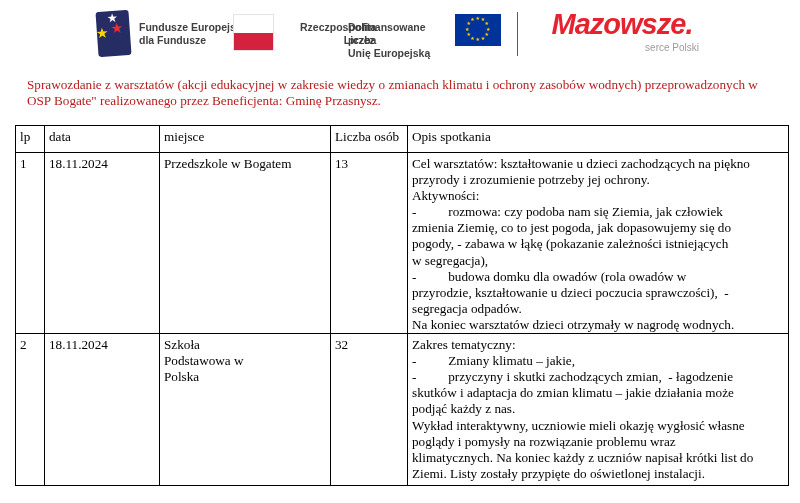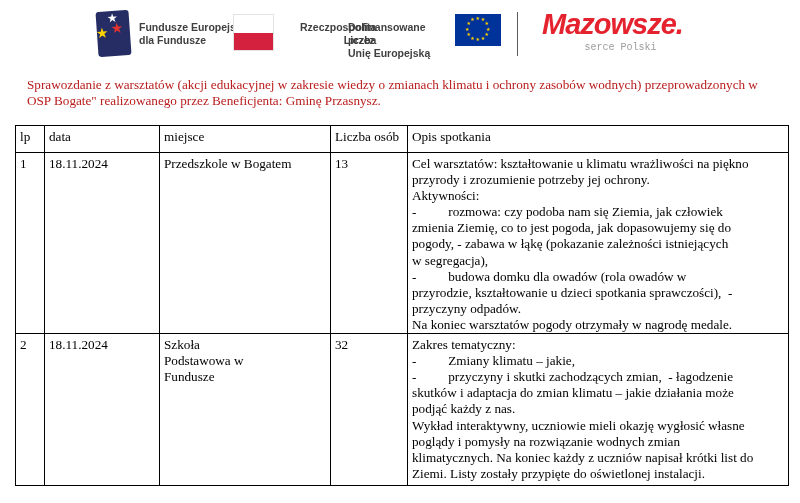--- a/index.html
+++ b/index.html
@@ -28,23 +28,23 @@
 
   .eu-flag { position: absolute; left: 455px; top: 14px; width: 46px; height: 32px;
              background: #003399; }
   .eu-flag .star { position: absolute; width: 5px; height: 5px; font-size: 5px; line-height: 5px;
                    color: #ffcc00; font-family: "DejaVu Sans", sans-serif; }
 
   .vdivider { position: absolute; left: 517px; top: 12px; width: 1px; height: 44px; background: #5a5a5a; }
 
   .mz-wordmark { position: absolute; left: 542px; top: 8px; width: 160px;
                  font-family: "Liberation Sans", sans-serif; font-weight: bold; font-style: italic;
-                 font-size: 29px; letter-spacing: -1px; color: #e5232e; }
-  .mz-tagline { position: absolute; left: 542px; top: 42px; width: 157px; text-align: center;
-                font-family: Liberation Mono, monospace; font-size: 10px; color: #9b9b9b; }
+                 font-size: 29px; letter-spacing: -1px; color: #e5232e; text-align: center; }
+  .mz-tagline { position: absolute; left: 542px; top: 42px; width: 157px; text-align: right;
+                font-family: Liberation Sans, sans-serif; font-size: 10px; color: #9b9b9b; }
 
   
   .intro { position: absolute; left: 27px; top: 77px; width: 780px;
            font-size: 13.2px; line-height: 16px; color: #b91c1c; }
   .intro .line { white-space: pre; }
 
   
   table.report { position: absolute; left: 15px; top: 125px; width: 773px;
                  border-collapse: collapse; table-layout: fixed;
                  font-size: 13.2px; color: #000000; }
@@ -127,48 +127,48 @@
     <th>Opis spotkania</th>
   </tr>
   <tr class="row-1">
     <td>1</td>
     <td>18.11.2024</td>
     <td>
           <div class="line">Przedszkole w Bogatem</div>
         </td>
     <td>13</td>
     <td>
-          <div class="line">Cel warsztatów: kształtowanie u klimatu wrażliwości na piękno</div>
+          <div class="line">Cel warsztatów: kształtowanie u dzieci zachodzących na piękno</div>
           <div class="line">przyrody i zrozumienie potrzeby jej ochrony.</div>
           <div class="line">Aktywności:</div>
           <div class="line">-	rozmowa: czy podoba nam się Ziemia, jak człowiek</div>
           <div class="line">zmienia Ziemię, co to jest pogoda, jak dopasowujemy się do</div>
           <div class="line">pogody, - zabawa w łąkę (pokazanie zależności istniejących</div>
           <div class="line">w segregacja),</div>
           <div class="line">-	budowa domku dla owadów (rola owadów w</div>
-          <div class="line">przyrodzie, kształtowanie u dzieci spotkania sprawczości),  -</div>
-          <div class="line">przyczyny odpadów.</div>
-          <div class="line">Na koniec warsztatów pogody otrzymały w nagrodę medale.</div>
+          <div class="line">przyrodzie, kształtowanie u dzieci poczucia sprawczości),  -</div>
+          <div class="line">segregacja odpadów.</div>
+          <div class="line">Na koniec warsztatów dzieci otrzymały w nagrodę wodnych.</div>
         </td>
   </tr>
   <tr class="row-2">
     <td>2</td>
     <td>18.11.2024</td>
     <td>
           <div class="line">Szkoła</div>
           <div class="line">Podstawowa w</div>
-          <div class="line">Fundusze</div>
+          <div class="line">Polska</div>
         </td>
     <td>32</td>
     <td>
           <div class="line">Zakres tematyczny:</div>
           <div class="line">-	Zmiany klimatu – jakie,</div>
           <div class="line">-	przyczyny i skutki zachodzących zmian,  - łagodzenie</div>
           <div class="line">skutków i adaptacja do zmian klimatu – jakie działania może</div>
           <div class="line">podjąć każdy z nas.</div>
           <div class="line">Wykład interaktywny, uczniowie mieli okazję wygłosić własne</div>
-          <div class="line">poglądy i pomysły na rozwiązanie wodnych zmian</div>
+          <div class="line">poglądy i pomysły na rozwiązanie problemu wraz</div>
           <div class="line">klimatycznych. Na koniec każdy z uczniów napisał krótki list do</div>
           <div class="line">Ziemi. Listy zostały przypięte do oświetlonej instalacji.</div>
         </td>
   </tr>
 </tbody>
   </table>
 
 </body></html>

